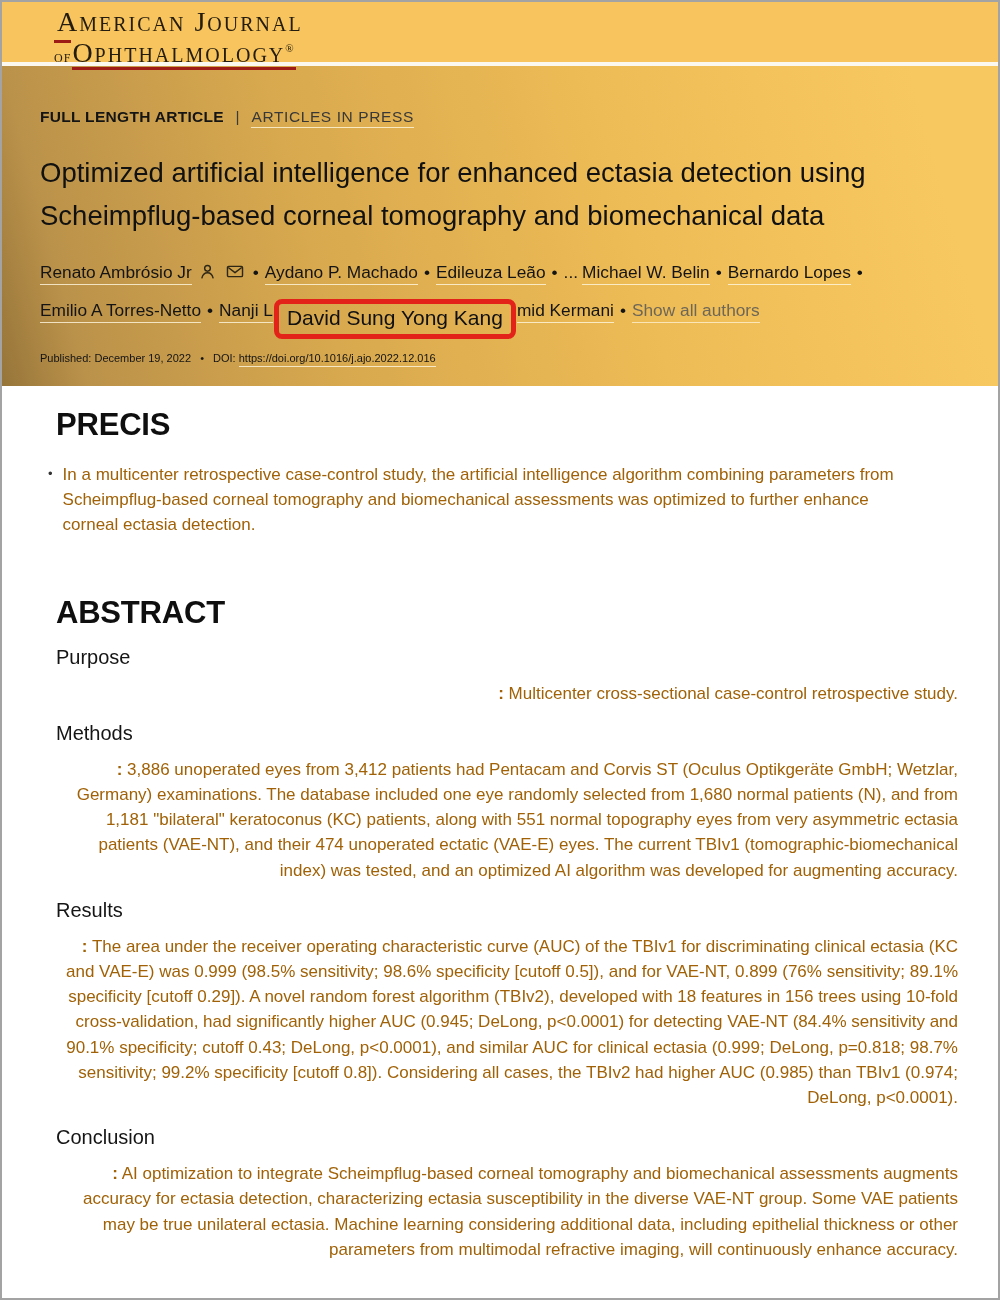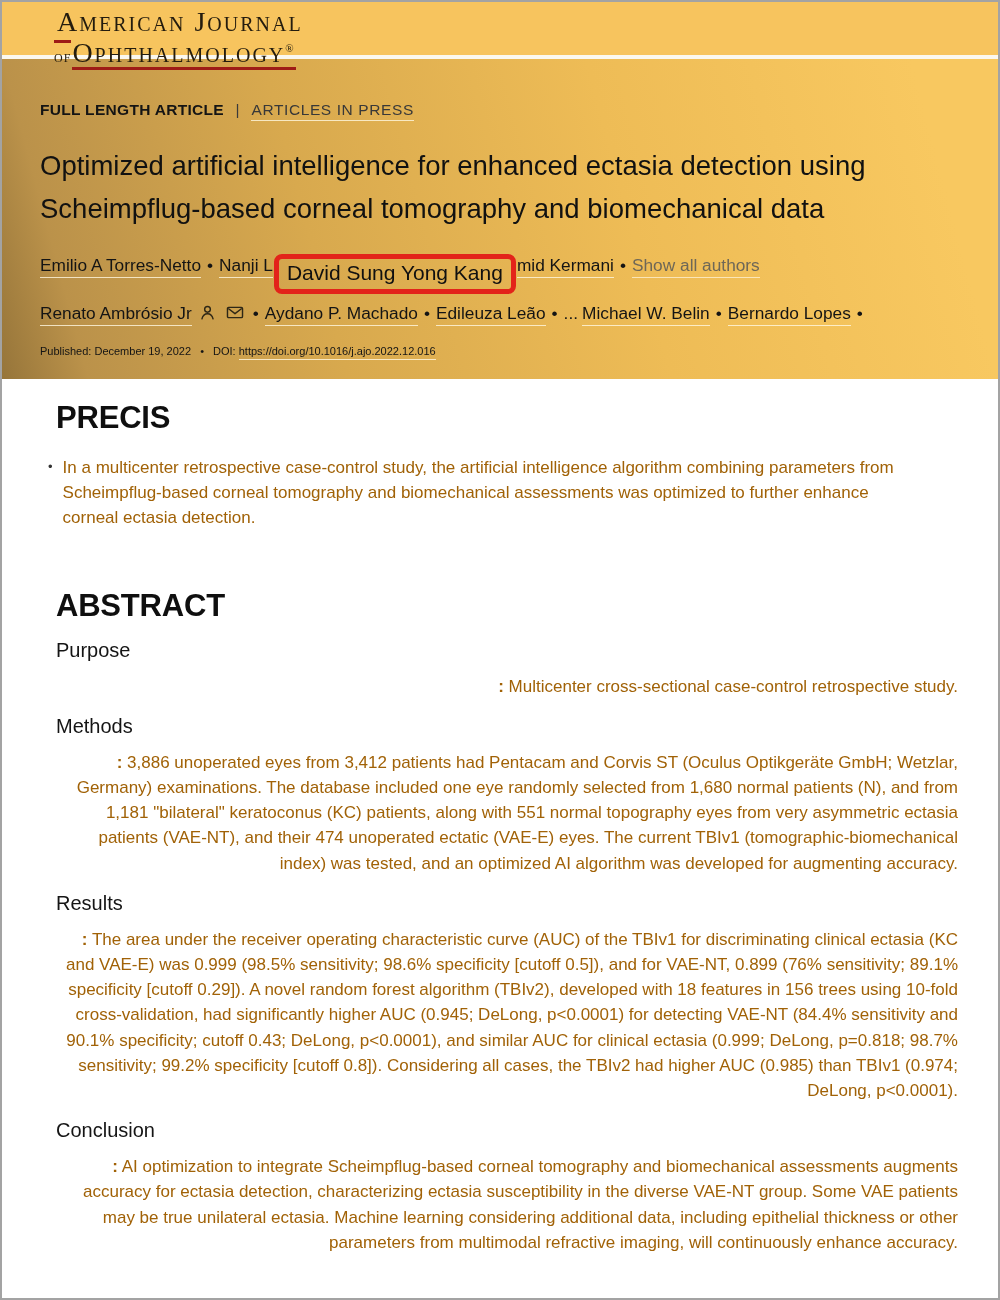--- a/index.html
+++ b/index.html
@@ -5,21 +5,21 @@
   * { margin:0; padding:0; box-sizing:border-box; }
   html,body { background:#e8e8e8; }
   body { width:1000px; height:1300px; font-family:"Liberation Sans", sans-serif; }
   .page {
     position:relative; width:1000px; height:1300px;
     background:#ffffff; border:2px solid #a3a3a3; overflow:hidden;
   }
 
   
   .masthead {
-    height:57px; background:#f7c45e;
+    height:64px; background:#f7c45e;
     border-bottom:4px solid #fbf8ef;
     padding:7px 0 0 45px;
   }
   .logo { display:inline-block; font-family:"Liberation Serif", serif; color:#241c0e; cursor:pointer; }
   .logo-line1 {
     font-variant:small-caps; font-size:28px; line-height:26px;
     letter-spacing:2px; padding-left:10px;
   }
   .logo-line2 { display:flex; align-items:baseline; line-height:26px;justify-content:center; }
   .logo-of {
@@ -108,30 +108,30 @@
     <div class="kicker">
       <span class="category">FULL LENGTH ARTICLE</span>
       <span class="pipe">|</span>
       <span class="collection">ARTICLES IN PRESS</span>
     </div>
 
     <h1 class="title">Optimized artificial intelligence for enhanced ectasia detection using Scheimpflug-based corneal tomography and biomechanical data</h1>
 
     <div class="authors">
       <div class="author-row">
-        <span class="author">Emilio A Torres-Netto</span><span class="bullet-sep">•</span><span class="author">Nanji L</span><span class="highlight">David Sung Yong Kang</span><span class="author">mid Kermani</span><span class="bullet-sep">•</span><span class="show-all">Show all authors</span>
-      </div>
-      <div class="author-row">
         <span class="author">Renato Ambrósio Jr</span><span class="icon-btn"><svg width="19" height="19" viewBox="0 0 24 24" fill="none" stroke="#2e2716" stroke-width="1.8" stroke-linecap="round">
               <circle cx="12" cy="8" r="3.6"></circle>
               <path d="M5 20c1-4.2 3.8-6.4 7-6.4s6 2.2 7 6.4"></path>
             </svg></span><span class="icon-btn"><svg width="20" height="19" viewBox="0 0 24 24" fill="none" stroke="#2e2716" stroke-width="1.8" stroke-linejoin="round">
               <rect x="2.5" y="5.5" width="19" height="13" rx="1.5"></rect>
               <path d="M3.5 7l8.5 6.5L20.5 7"></path>
             </svg></span><span class="bullet-sep">•</span><span class="author">Aydano P. Machado</span><span class="bullet-sep">•</span><span class="author">Edileuza Leão</span><span class="bullet-sep">•</span><span class="ellipsis">...</span><span class="author">Michael W. Belin</span><span class="bullet-sep">•</span><span class="author">Bernardo Lopes</span><span class="bullet-sep">•</span>
+      </div>
+      <div class="author-row">
+        <span class="author">Emilio A Torres-Netto</span><span class="bullet-sep">•</span><span class="author">Nanji L</span><span class="highlight">David Sung Yong Kang</span><span class="author">mid Kermani</span><span class="bullet-sep">•</span><span class="show-all">Show all authors</span>
       </div>
     </div>
 
     <div class="published">
       <span>Published:</span>
       <span>December 19, 2022</span>
       <span class="bullet-sep">•</span>
       <span>DOI:</span>
       <span class="doi-link">https://doi.org/10.1016/j.ajo.2022.12.016</span>
     </div>

